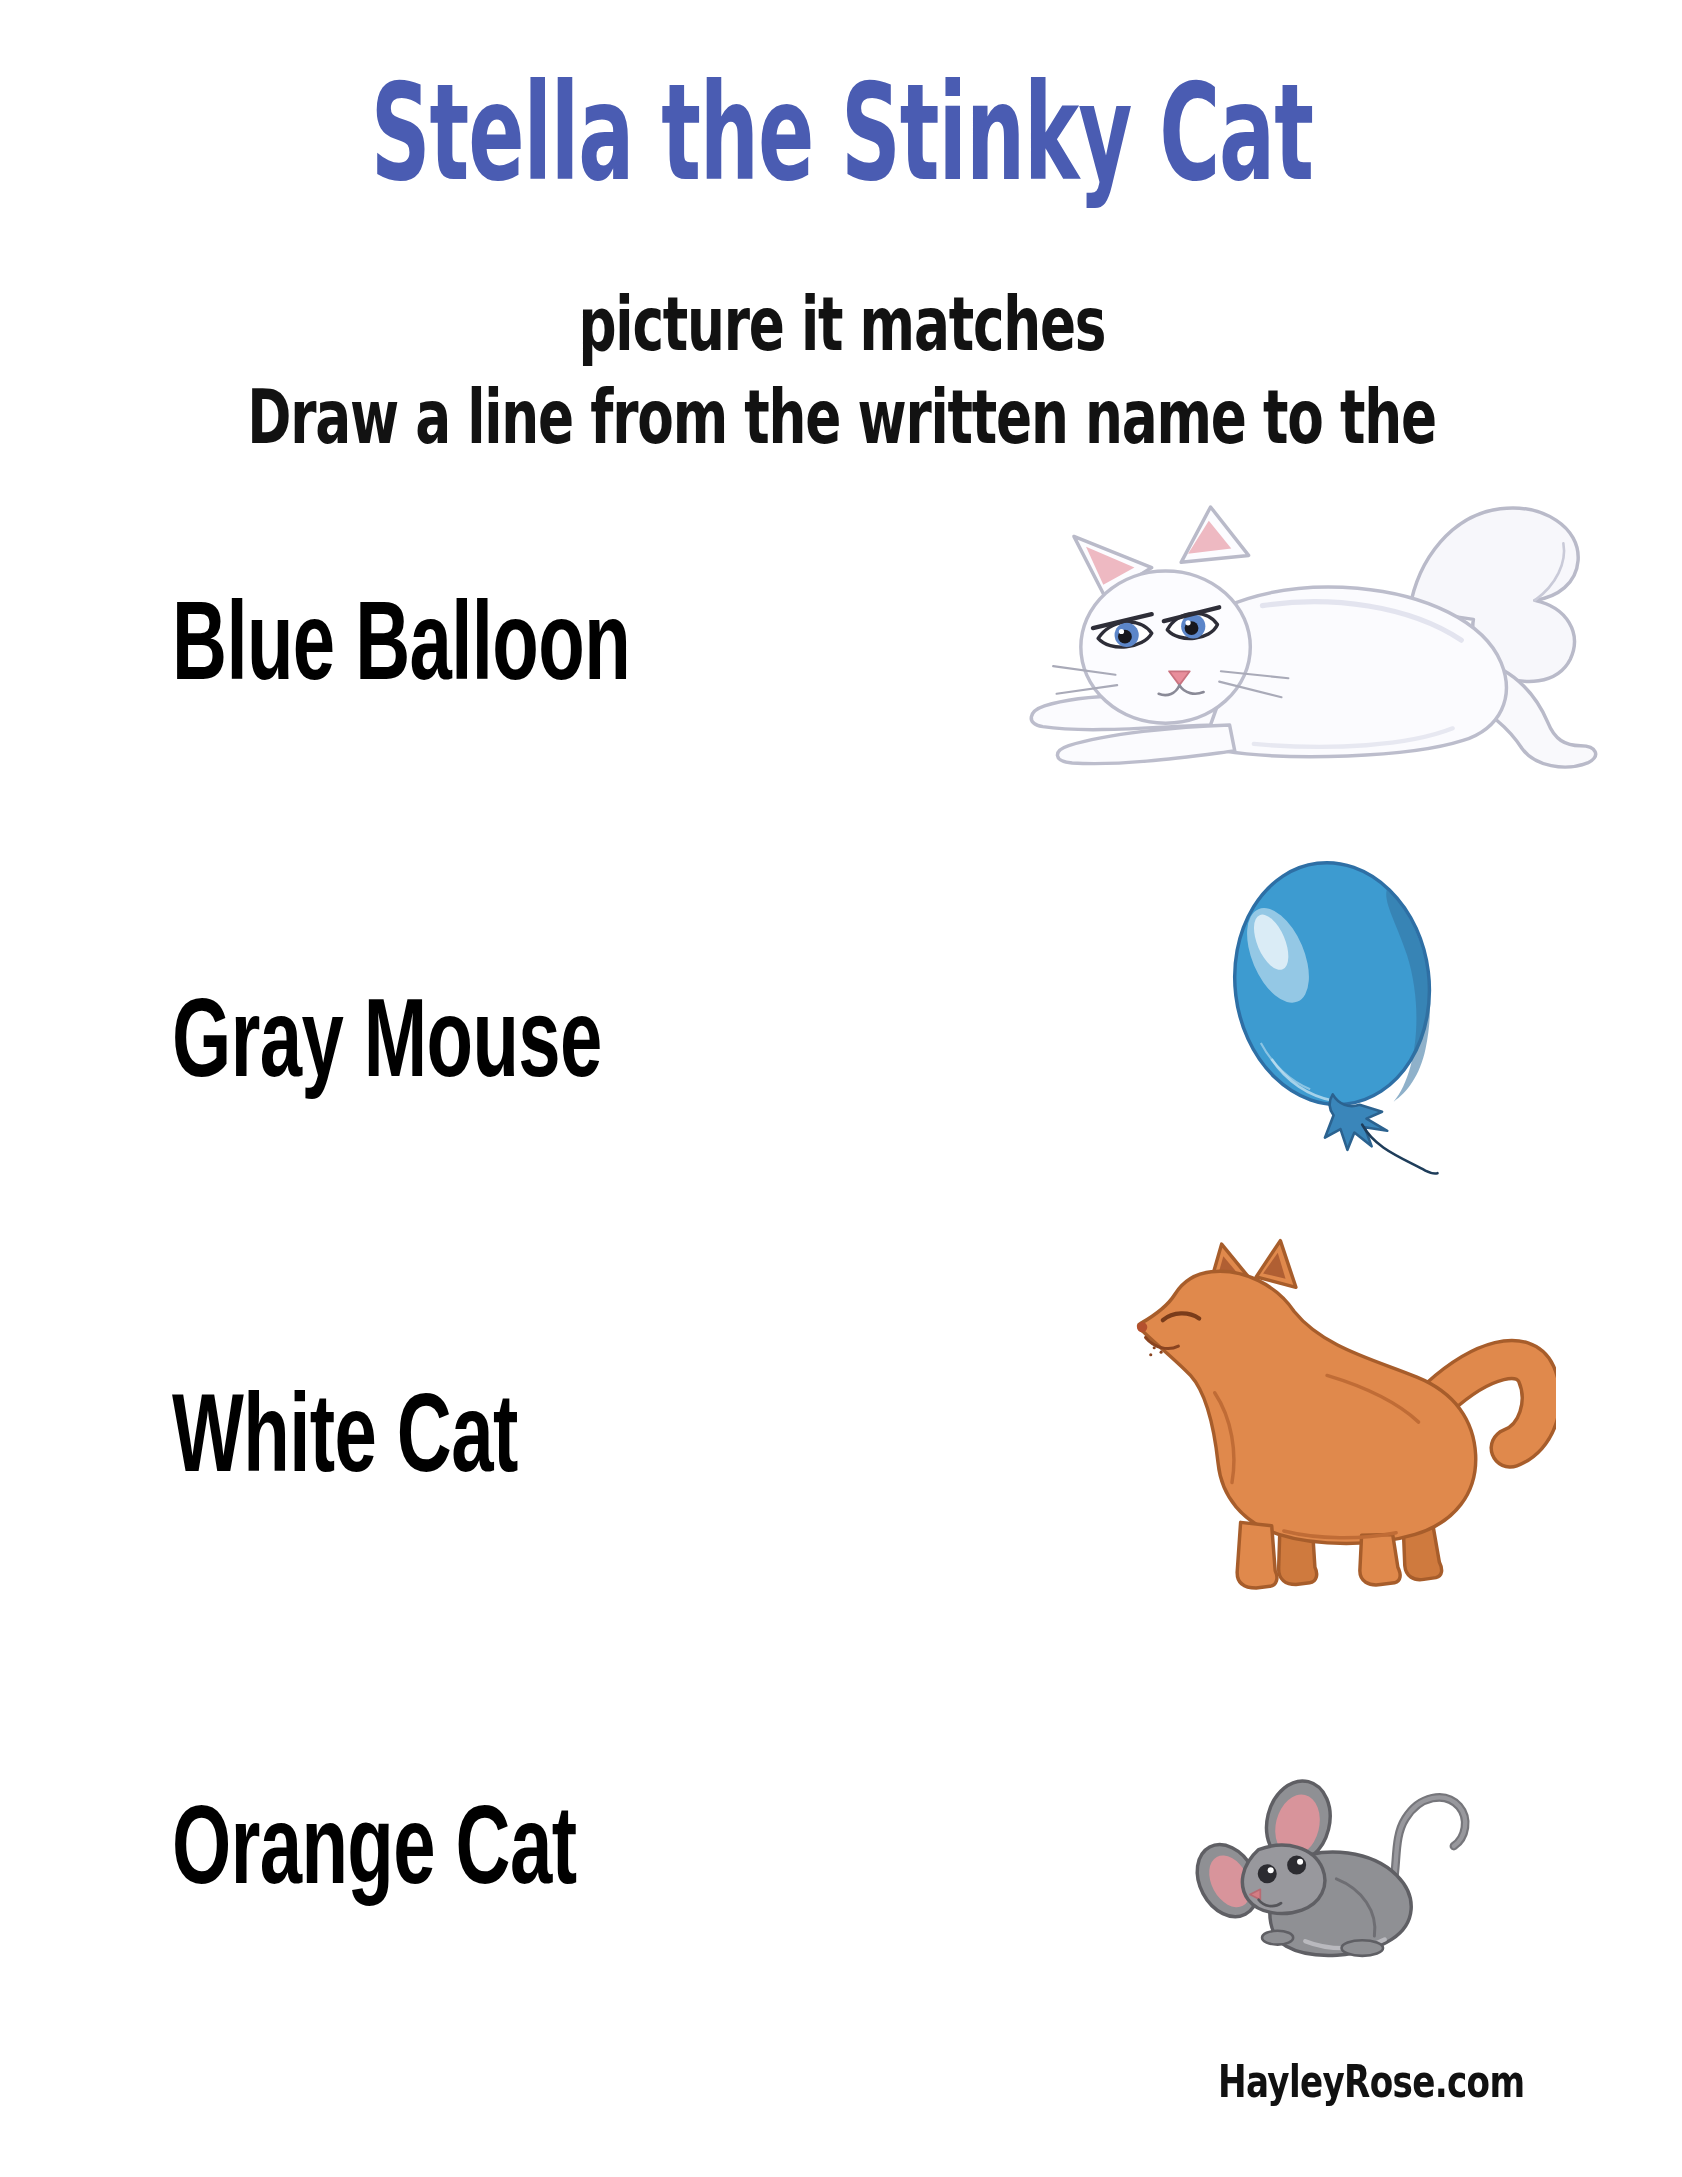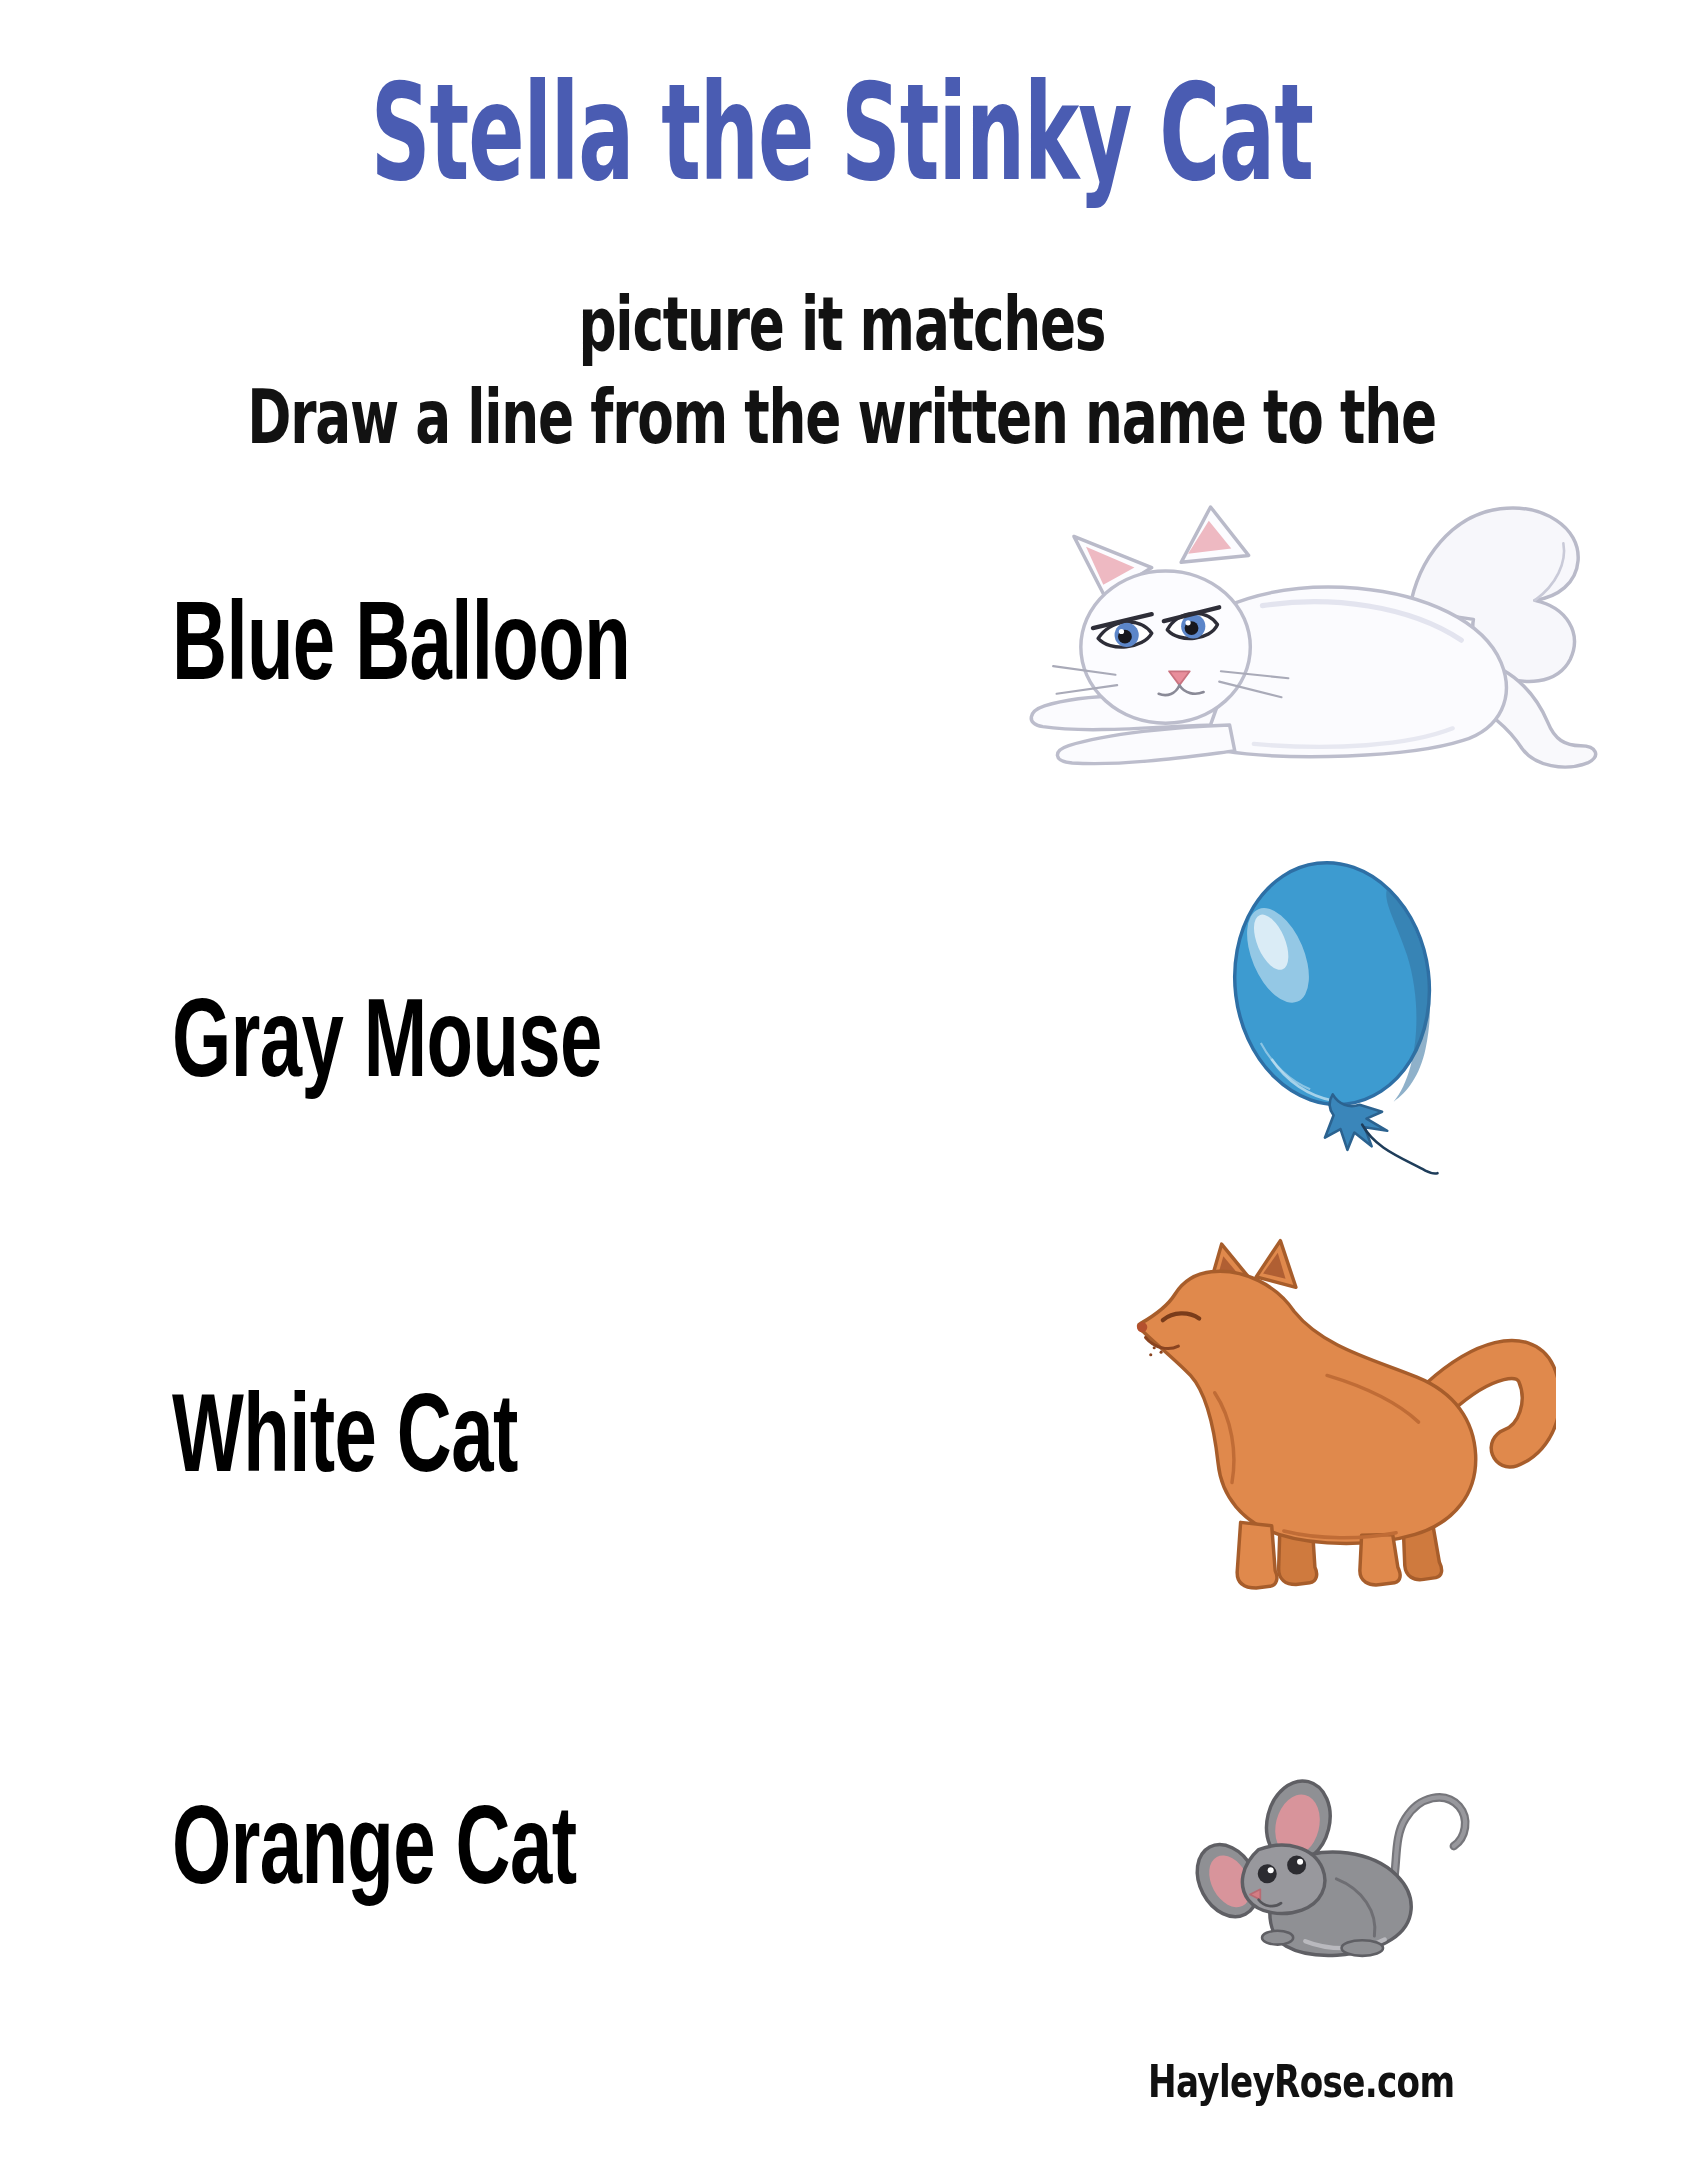--- a/index.html
+++ b/index.html
@@ -43,21 +43,21 @@
   
   .fig{position:absolute;margin:0;cursor:pointer;}
   .fig svg{display:block;width:100%;height:100%;}
   .fig-white-cat{left:1003px;top:493px;width:601px;height:290px;}
   .fig-balloon{left:1202px;top:852px;width:290px;height:342px;}
   .fig-orange-cat{left:1111px;top:1237px;width:445px;height:359px;}
   .fig-mouse{left:1167px;top:1768px;width:337px;height:221px;}
 
   
   .footer{
-    position:absolute;top:2059px;left:1148px;line-height:1;
+    position:absolute;top:2059px;left:1218px;line-height:1;
     font-family:"DejaVu Sans",sans-serif;font-weight:bold;
     font-size:45px;color:#111111;white-space:nowrap;
   }
   .footer .squeeze{display:inline-block;transform:scaleX(0.76);transform-origin:left top;letter-spacing:-0.9px;}
 </style>
 </head>
 <body>
 
 <div class="page">
 

